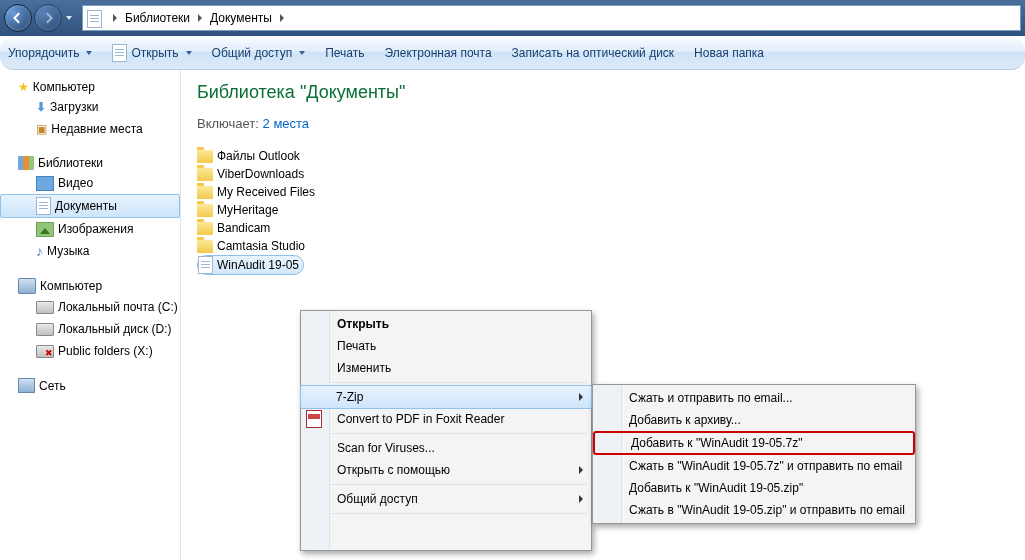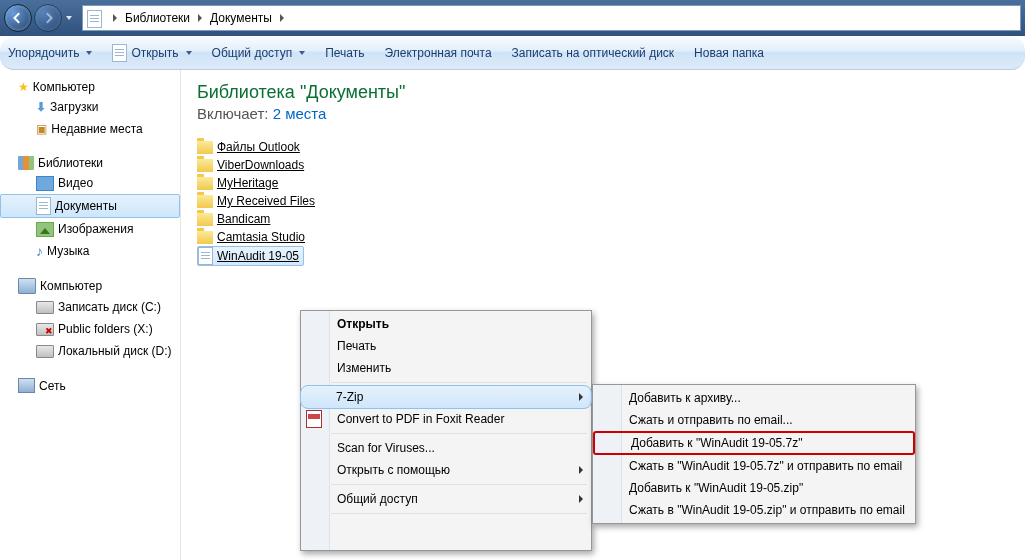--- a/index.html
+++ b/index.html
@@ -123,37 +123,36 @@
     flex: 1;
     padding: 12px 0 0 16px;
     position: relative;
   }
   .lib-header {
     color: #0a6f33;
     font-size: 18px;
     font-weight: 400;
   }
   .lib-sub {
-    color: #555; font-size: 15px; margin-top: 2px;
+    color: #555; font-size: 13px; margin-top: 13px;
   }
   .lib-sub .link { color: #0066cc; }
   .file-list {
     margin-top: 16px;
   }
   .file-row {
     display: flex; align-items: center;
     height: 18px;
     gap: 4px;
-    text-decoration: underline;
   }
   .file-row.selected {
     display: inline-flex;
     border: 1px solid #8fc1ea;
     background: linear-gradient(to bottom, #eaf4fe, #d3e8fb);
-    border-radius: 2px;
+    border-radius: 10px;
     padding-right: 4px;
   }
   .folder-icon {
     width: 16px; height: 13px;
     background: linear-gradient(to bottom, #fce99a 0%, #f2c94c 100%);
     border-radius: 1px 1px 0 0;
     position: relative;
   }
   .folder-icon::before {
     content: "";
@@ -228,21 +227,21 @@
     position: relative;
     height: 22px;
     display: flex; align-items: center;
     padding-left: 36px; padding-right: 30px;
     white-space: nowrap;
   }
   .ctx-item.bold { font-weight: 600; }
   .ctx-item.hover {
     background: linear-gradient(to bottom, #e6f2fd, #cfe6fb);
     border: 1px solid #8fc1ea;
-    border-radius: 8px;
+    border-radius: 2px;
     margin: -1px;
     padding-left: 35px;
     padding-right: 29px;
   }
   .ctx-sep {
     height: 1px; background: #d9e1ea; margin: 3px 4px 3px 30px;
   }
   .ctx-arrow {
     position: absolute; right: 8px;
     width: 0; height: 0;
@@ -364,29 +363,29 @@
       <span class="music-icon">♪</span>
         <span>Музыка</span>
     </div>
     <div style="height:14px"></div>
     <div class="group-title">
       <span class="computer-icon"></span>
       <span>Компьютер</span>
     </div>
     <div class="sidebar-item">
       <span class="drive-icon"></span>
-        <span>Записать диск (C:)</span>
+        <span>Локальный почта (C:)</span>
+    </div>
+    <div class="sidebar-item">
+      <span class="drive-icon"></span>
+        <span>Локальный диск (D:)</span>
     </div>
     <div class="sidebar-item">
       <span class="drive-icon x-icon"></span>
         <span>Public folders (X:)</span>
-    </div>
-    <div class="sidebar-item">
-      <span class="drive-icon"></span>
-        <span>Локальный диск (D:)</span>
     </div>
     <div style="height:14px"></div>
     <div class="group-title">
       <span class="net-icon"></span>
       <span>Сеть</span>
     </div>
   </div>
 
   <div class="content">
     <div class="lib-header">Библиотека "Документы"</div>
@@ -399,25 +398,25 @@
       <div class="file-row">
           <span class="folder-icon"></span>
           <span>Файлы Outlook</span>
         </div>
       <div class="file-row">
           <span class="folder-icon"></span>
           <span>ViberDownloads</span>
         </div>
       <div class="file-row">
           <span class="folder-icon"></span>
+          <span>My Received Files</span>
+        </div>
+      <div class="file-row">
+          <span class="folder-icon"></span>
           <span>MyHeritage</span>
-        </div>
-      <div class="file-row">
-          <span class="folder-icon"></span>
-          <span>My Received Files</span>
         </div>
       <div class="file-row">
           <span class="folder-icon"></span>
           <span>Bandicam</span>
         </div>
       <div class="file-row">
           <span class="folder-icon"></span>
           <span>Camtasia Studio</span>
         </div>
       <div class="file-row selected">
@@ -462,24 +461,24 @@
   <div class="ctx-item">
       <span>Общий доступ</span>
       <span class="ctx-arrow"></span>
     </div>
   <div class="ctx-sep"></div>
 </div>
 
 <div class="ctx ctx2">
   <div class="gutter"></div>
   <div class="ctx-item">
+      <span>Сжать и отправить по email...</span>
+    </div>
+  <div class="ctx-item">
       <span>Добавить к архиву...</span>
-    </div>
-  <div class="ctx-item">
-      <span>Сжать и отправить по email...</span>
     </div>
   <div class="ctx-item highlight-box" style="height:20px">
       <span>Добавить к "WinAudit 19-05.7z"</span>
     </div>
   <div class="ctx-item">
       <span>Сжать в "WinAudit 19-05.7z" и отправить по email</span>
     </div>
   <div class="ctx-item">
       <span>Добавить к "WinAudit 19-05.zip"</span>
     </div>

